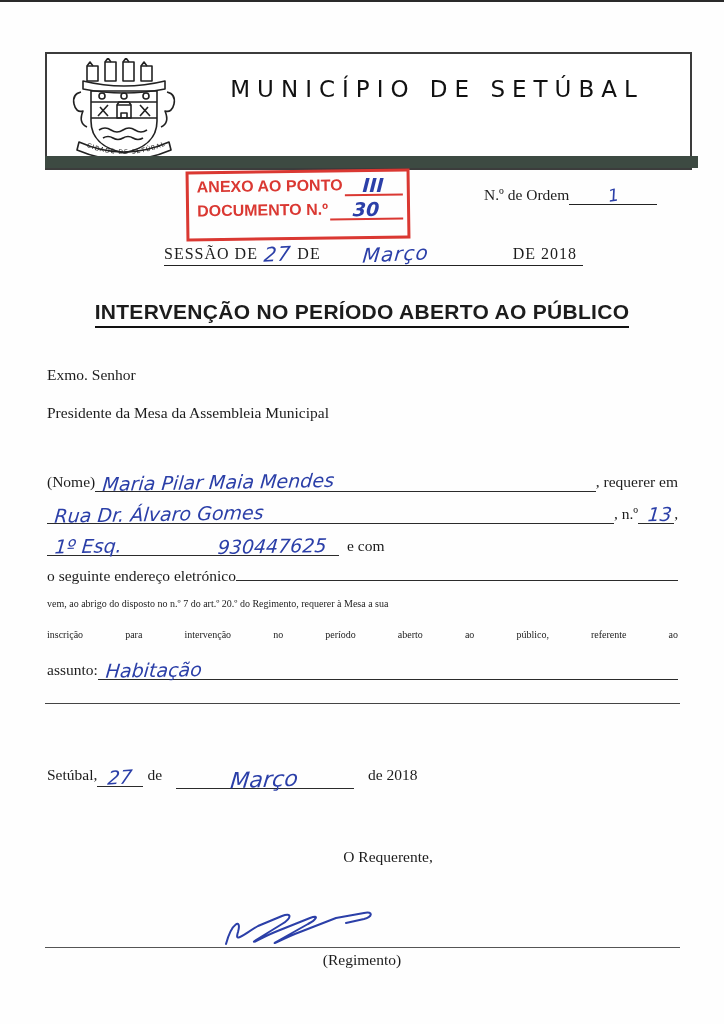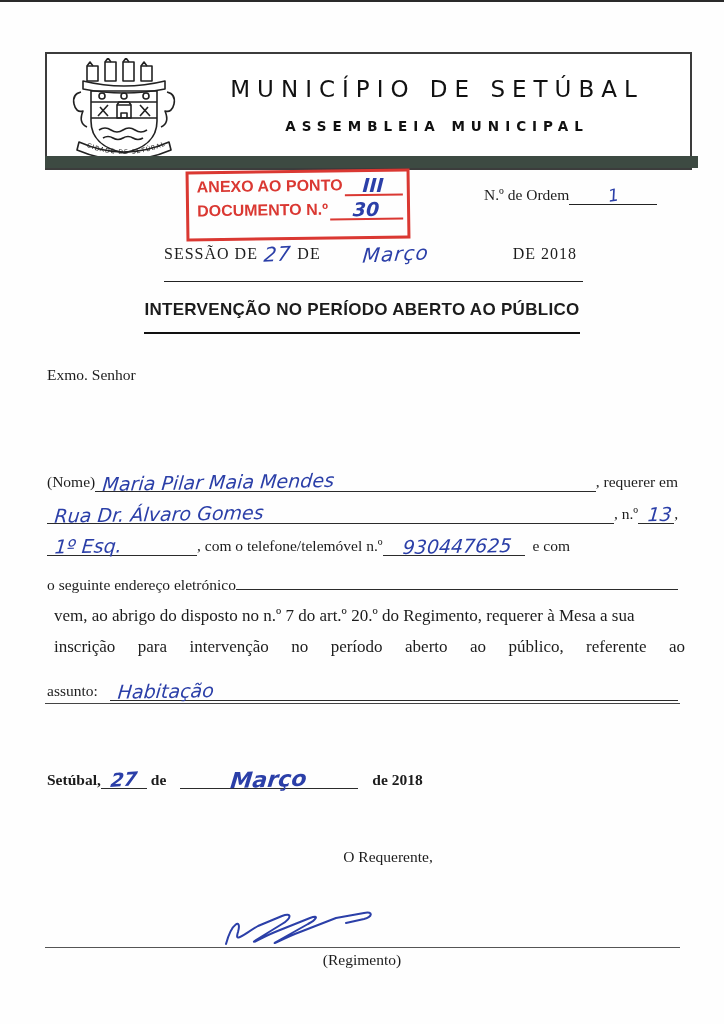--- a/index.html
+++ b/index.html
@@ -30,44 +30,44 @@
       display:inline-block;transform:skewX(-6deg) rotate(-1deg);line-height:1;}
   .stamp-fill .hw{font-size:19px;transform:skewX(-4deg) translateY(2px);}
 
   
   #order-line{left:484px;top:186px;font-size:15.5px;display:flex;align-items:baseline;}
   #order-fill{display:inline-block;width:88px;border-bottom:1.3px solid #222;text-align:center;}
   #order-fill .hw{font-size:17px;transform:rotate(-8deg) translateY(1px);}
 
   
   #session-line{left:164px;top:242px;display:flex;align-items:baseline;
-                border-bottom:1.6px solid #222;padding-bottom:18px;font-size:16px;letter-spacing:1px;}
+                border-bottom:1.6px solid #222;padding-bottom:2px;font-size:16px;letter-spacing:1px;}
   #session-line .hw{font-size:20px;margin:0 6px;transform:skewX(-8deg) rotate(-3deg) translateY(2px);}
   #session-month{width:150px;text-align:center;}
   #session-year{margin-left:42px;margin-right:6px;}
 
   
   #doc-title-wrap{left:0;top:300px;width:724px;text-align:center;}
   #doc-title{display:inline-block;font-family:"Liberation Sans",sans-serif;font-weight:bold;
-             font-size:17px;letter-spacing:0.3px;border-bottom:2.2px solid #111;padding-bottom:12px;}
+             font-size:21px;letter-spacing:0.3px;border-bottom:2.2px solid #111;padding-bottom:2px;}
 
   
   .salute{left:47px;font-size:15.5px;}
 
   
   .form-line{left:47px;width:631px;display:flex;align-items:baseline;font-size:15.5px;white-space:nowrap;}
   .fill{border-bottom:1.3px solid #2b2b2b;position:relative;}
   .grow{flex:1;}
   .form-line .hw{font-size:19px;padding-left:8px;transform:skewX(-6deg) rotate(-1deg) translateY(2px);}
-  .plain{left:54px;width:631px;font-size:17px;margin-top:8px;}
+  .plain{left:47px;width:631px;font-size:10px;}
   #body-line2{text-align:justify;text-align-last:justify;}
   #empty-rule{left:45px;width:635px;border-bottom:1.5px solid #444;height:0;}
 
   
-  #date-line{left:47px;top:766px;display:flex;align-items:flex-end;font-size:15.5px;font-weight:bold;}
+  #date-line{left:47px;top:766px;display:flex;align-items:flex-start;font-size:15.5px;}
   #date-day{width:46px;text-align:center;}
   #date-day .hw{font-size:19px;transform:skewX(-10deg) rotate(-4deg) translateY(2px);}
   #date-month{width:178px;text-align:center;margin:0 10px;}
   #date-month .hw{font-size:22px;transform:skewX(-8deg) rotate(-2deg) translateY(3px);}
   #date-line .lbl{margin:0 4px;}
 
   
   #requester{left:0;top:848px;width:724px;text-align:center;font-size:15.5px;margin-left:26px;}
   #sig-scribble{left:218px;top:908px;}
   #sig-line{left:45px;width:635px;top:947px;border-bottom:1.8px solid #555;height:0;}
@@ -110,21 +110,20 @@
 
         <path id="bannerpath" d="M14 86 q45 20 90 0" stroke="none"></path>
         <path d="M14 84 q45 20 90 0 l2 8 q-47 20 -94 0 z" stroke="#222"></path>
       </g>
       <text font-family="DejaVu Sans" font-size="6.2" fill="#222" letter-spacing="1">
         <textPath href="#bannerpath" startOffset="8">CIDADE DE SETÚBAL</textPath>
       </text>
     </svg>
     <div class="abs" id="header-text">
       <div id="header-title">MUNICÍPIO DE SETÚBAL</div>
-      <div id="header-subtitle">ASSEMBLEIA MUNICIPAL</div>
     </div>
     <div class="abs" id="header-bar"></div>
   </div>
 
   <div class="abs" id="stamp-box">
     <div class="stamp-row">
       <span>ANEXO AO PONTO</span>
       <span class="stamp-fill"><span class="hw">III</span></span>
     </div>
     <div class="stamp-row">
@@ -144,50 +143,50 @@
     <span>DE</span>
     <span id="session-month"><span class="hw">Março</span></span>
     <span id="session-year">DE 2018</span>
   </div>
 
   <div class="abs" id="doc-title-wrap">
     <span id="doc-title">INTERVENÇÃO NO PERÍODO ABERTO AO PÚBLICO</span>
   </div>
 
   <div class="abs salute" style="top:366px;">Exmo. Senhor</div>
+  <div class="abs salute" style="top:404px;">Presidente da Mesa da Assembleia Municipal</div>
 
   <div class="abs form-line" style="top:471px;">
     <span>(Nome)</span>
     <span class="fill grow"><span class="hw">Maria Pilar Maia Mendes</span></span>
     <span>, requerer em</span>
   </div>
 
   <div class="abs form-line" style="top:503px;">
     <span class="fill grow"><span class="hw">Rua Dr. Álvaro Gomes</span></span>
     <span>, n.º</span>
     <span class="fill" style="width:36px;text-align:center;"><span class="hw">13</span></span>
     <span>,</span>
   </div>
 
   <div class="abs form-line" style="top:535px;">
     <span class="fill" style="width:150px;"><span class="hw">1º Esq.</span></span>
-    <span>, com o telefone/telemóvel n.º</span>
     <span class="fill" style="width:142px;text-align:center;"><span class="hw">930447625</span></span>
     <span style="margin-left:8px;">e com</span>
   </div>
 
-  <div class="abs form-line" style="top:567px;margin-top:9px;">
+  <div class="abs form-line" style="top:567px;">
     <span>o seguinte endereço eletrónico</span>
     <span class="fill grow"></span>
   </div>
 
   <div class="abs plain" style="top:598px;">vem, ao abrigo do disposto no n.º 7 do art.º 20.º do Regimento, requerer à Mesa a sua</div>
   <div class="abs plain" id="body-line2" style="top:629px;">inscrição para intervenção no período aberto ao público, referente ao</div>
 
-  <div class="abs form-line" style="top:680px;gap:12px;">
+  <div class="abs form-line" style="top:659px;">
     <span>assunto:</span>
     <span class="fill grow"><span class="hw">Habitação</span></span>
   </div>
 
   <div class="abs" id="empty-rule" style="top:703px;"></div>
 
   <div class="abs" id="date-line">
     <span>Setúbal,</span>
     <span id="date-day" class="fill"><span class="hw">27</span></span>
     <span class="lbl">de</span>

